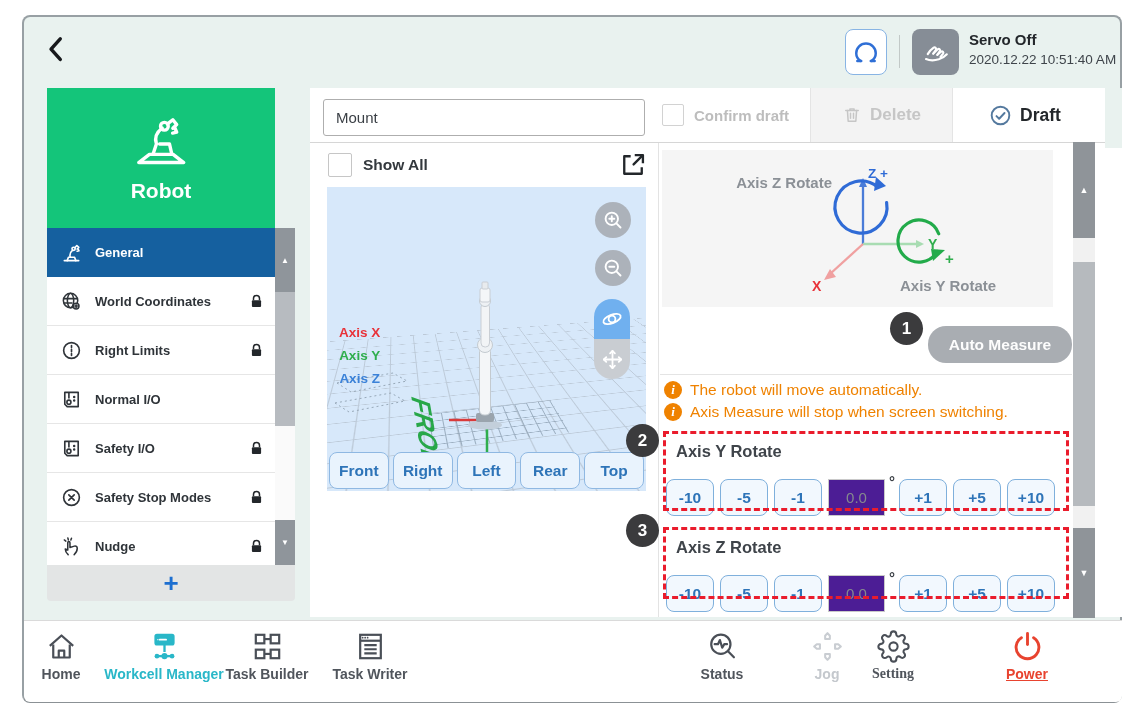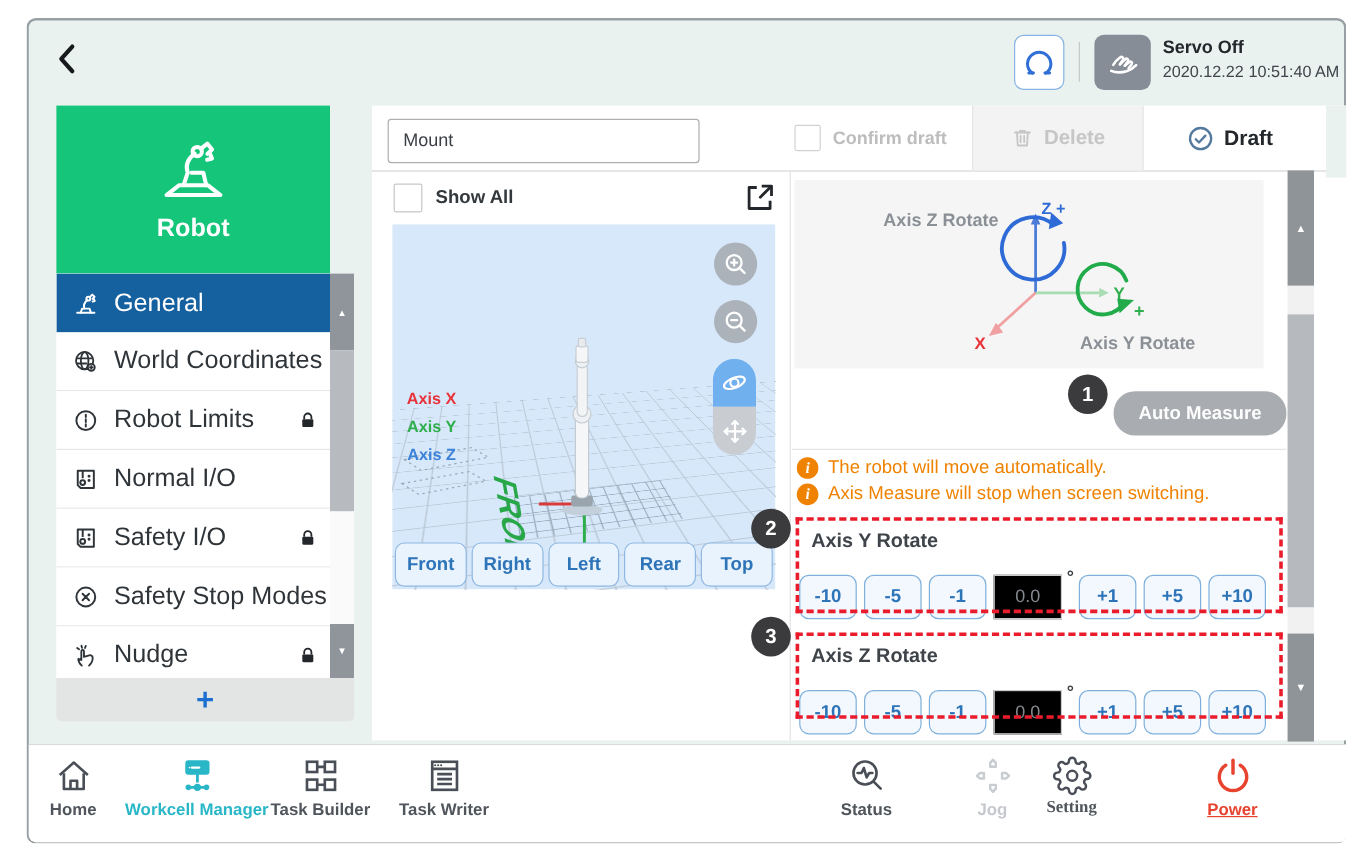--- a/index.html
+++ b/index.html
@@ -16,33 +16,33 @@
   .servo-btn{left:912px;top:29px;width:47px;height:46px;background:#868d96;border-radius:8px;display:flex;align-items:center;justify-content:center;}
   .servo-status{left:969px;top:31px;font-size:15px;font-weight:700;color:#23272b;}
   .datetime{left:969px;top:52px;font-size:13.5px;color:#3f454b;}
 
   
   .sb-header{left:47px;top:88px;width:228px;height:140px;background:#14c57a;display:flex;flex-direction:column;align-items:center;justify-content:center;color:#fff;}
   .sb-title{font-size:21px;font-weight:700;margin-top:8px;}
   .sb-menu{left:47px;top:228px;width:228px;height:337px;overflow:hidden;background:#fff;}
   .sb-row{height:49px;box-sizing:border-box;display:flex;align-items:center;padding-left:13px;gap:12px;background:#fff;border-bottom:1px solid #e6e6e6;color:#2f3439;cursor:pointer;}
   .sb-row.selected{background:#15609f;color:#fff;border-bottom:none;}
-  .sb-label{font-size:21px;font-weight:400;white-space:nowrap;}
+  .sb-label{font-size:13px;font-weight:700;white-space:nowrap;}
   .sb-lock{margin-left:auto;margin-right:9px;}
   .sb-scroll{left:275px;top:228px;width:20px;height:337px;background:#fafafa;}
   .sb-scroll .sc-top{position:absolute;left:0;top:0;width:100%;height:64px;background:#8f959b;display:flex;align-items:center;justify-content:center;color:#fff;font-size:8px;}
   .sb-scroll .sc-thumb{position:absolute;left:0;top:64px;width:100%;height:134px;background:#b7bbc0;}
   .sb-scroll .sc-bot{position:absolute;left:0;bottom:0;width:100%;height:45px;background:#8f959b;display:flex;align-items:center;justify-content:center;color:#fff;font-size:8px;}
   .plus-bar{left:47px;top:565px;width:248px;height:36px;background:#e3e5e5;display:flex;align-items:center;justify-content:center;font-size:26px;font-weight:700;color:#1d6fd0;border-radius:0 0 4px 4px;cursor:pointer;}
 
   
   .main-panel{left:310px;top:88px;width:812px;height:529px;background:#fff;}
   .teal-notch{left:1105px;top:88px;width:17px;height:60px;background:#e9f2ef;}
   .title-row-border{left:310px;top:142px;width:795px;height:1px;background:#d6d6d6;}
-  .name-input{left:323px;top:99px;width:260px;height:37px;border:1px solid #aeaeae;border-radius:3px;box-sizing:border-box;font-family:"Liberation Sans",sans-serif;font-size:15px;color:#3a3f45;padding:0 12px;background:#fff;outline:none;}
+  .name-input{left:323px;top:99px;width:322px;height:37px;border:1px solid #aeaeae;border-radius:3px;box-sizing:border-box;font-family:"Liberation Sans",sans-serif;font-size:15px;color:#3a3f45;padding:0 12px;background:#fff;outline:none;}
   .cb{box-sizing:border-box;background:#fff;}
   .confirm-cb{left:662px;top:104px;width:22px;height:22px;border:1px solid #d2d2d2;border-radius:2px;}
   .confirm-label{left:694px;top:107px;font-size:15px;font-weight:700;color:#bdbdbd;}
   .delete-btn{left:810px;top:88px;width:143px;height:54px;background:#f3f3f3;border-left:1px solid #e4e4e4;border-right:1px solid #e4e4e4;box-sizing:border-box;display:flex;align-items:center;justify-content:center;gap:8px;font-size:17px;font-weight:700;color:#c6c6c6;}
   .draft-btn{left:953px;top:88px;width:144px;height:54px;display:flex;align-items:center;justify-content:center;gap:8px;font-size:17.5px;font-weight:700;color:#23272b;cursor:pointer;}
 
   
   .showall-cb{left:328px;top:153px;width:24px;height:24px;border:1px solid #c6c6c6;border-radius:2px;}
   .showall-label{left:363px;top:156px;font-size:15.5px;font-weight:700;color:#33383d;}
   .expand-btn{left:619px;top:151px;width:28px;height:28px;cursor:pointer;}
@@ -67,21 +67,21 @@
   .v-divider{left:658px;top:143px;width:1px;height:474px;background:#e3e3e3;}
   .diagram{left:662px;top:150px;width:391px;height:157px;background:#f5f5f5;}
   .callout{position:absolute;width:33px;height:33px;border-radius:50%;background:#3b3b3d;color:#fff;font-size:17px;font-weight:700;display:flex;align-items:center;justify-content:center;z-index:9;}
   .auto-measure{left:928px;top:326px;width:144px;height:37px;background:#a9adb2;border-radius:18px;display:flex;align-items:center;justify-content:center;color:#fdfdfd;font-size:15.5px;font-weight:700;cursor:pointer;}
   .h-divider{left:660px;top:374px;width:412px;height:1px;background:#e4e4e4;}
   .note-i{position:absolute;width:18px;height:18px;border-radius:50%;background:#ef8200;color:#fff;font-family:"Liberation Serif",serif;font-style:italic;font-weight:700;font-size:13px;display:flex;align-items:center;justify-content:center;}
   .note-text{position:absolute;font-size:15.5px;color:#ef8200;}
   .dashed-rect{position:absolute;border:3px dashed #ea1c2c;box-sizing:border-box;z-index:8;pointer-events:none;}
   .section-title{position:absolute;font-size:16.5px;font-weight:700;color:#3f444a;z-index:2;}
   .rot-btn{position:absolute;width:48px;height:37px;background:#f2f8fe;border:1.5px solid #7fb0dc;border-radius:8px;box-sizing:border-box;display:flex;align-items:center;justify-content:center;font-size:15.5px;font-weight:700;color:#2e74b8;cursor:pointer;z-index:2;}
-  .rot-value{position:absolute;width:57px;height:37px;background:#000000;border:1px solid #c9c9c9;box-sizing:border-box;display:flex;align-items:center;justify-content:center;font-size:15px;color:#85898e;z-index:2;}
+  .rot-value{position:absolute;width:57px;height:37px;background:#4c1d95;border:1px solid #c9c9c9;box-sizing:border-box;display:flex;align-items:center;justify-content:center;font-size:15px;color:#85898e;z-index:2;}
   .degree{position:absolute;font-size:15px;font-weight:700;color:#3a3f45;z-index:2;}
   .rp-scroll{left:1073px;top:142px;width:22px;height:476px;background:#f1f1f1;}
   .rp-scroll .sc-top{position:absolute;left:0;top:0;width:100%;height:96px;background:#8f9499;display:flex;align-items:center;justify-content:center;color:#fff;font-size:9px;}
   .rp-scroll .sc-thumb{position:absolute;left:0;top:120px;width:100%;height:244px;background:#b6babe;}
   .rp-scroll .sc-bot{position:absolute;left:0;bottom:0;width:100%;height:90px;background:#8f9499;display:flex;align-items:center;justify-content:center;color:#fff;font-size:9px;}
 
   
   .taskbar{left:24px;top:620px;width:1098px;height:81px;background:#fff;border-top:1px solid #dadada;border-radius:0 0 6px 6px;}
   .tb-item{position:absolute;top:9px;width:120px;display:flex;flex-direction:column;align-items:center;gap:3px;cursor:pointer;}
   .tb-label{font-size:14px;font-weight:600;color:#50555c;white-space:nowrap;}
@@ -167,21 +167,21 @@
           </svg>
         </span>
       </div>
       <div class="sb-row">
         <span class="icon">
           <svg width="23" height="23" viewBox="0 0 24 24" fill="none" stroke="currentColor" stroke-width="1.7" stroke-linecap="round">
             <circle cx="12" cy="12" r="8.2"></circle>
             <path d="M12 6.8v2M12 10.8v2.4M12 15.2v2"></path>
           </svg>
         </span>
-        <span class="sb-label">Robot Limits</span>
+        <span class="sb-label">Right Limits</span>
         <span class="icon sb-lock">
           <svg width="19" height="19" viewBox="0 0 24 24">
             <path d="M8.2 10.5V8.3a3.8 3.8 0 0 1 7.6 0v2.2" fill="none" stroke="#23272b" stroke-width="1.9"></path>
             <rect x="6.2" y="10.5" width="11.6" height="8.3" rx="1.2" fill="#23272b"></rect>
           </svg>
         </span>
       </div>
       <div class="sb-row">
         <span class="icon">
           <svg width="23" height="23" viewBox="0 0 24 24" fill="none" stroke="currentColor" stroke-width="1.7" stroke-linejoin="round">

